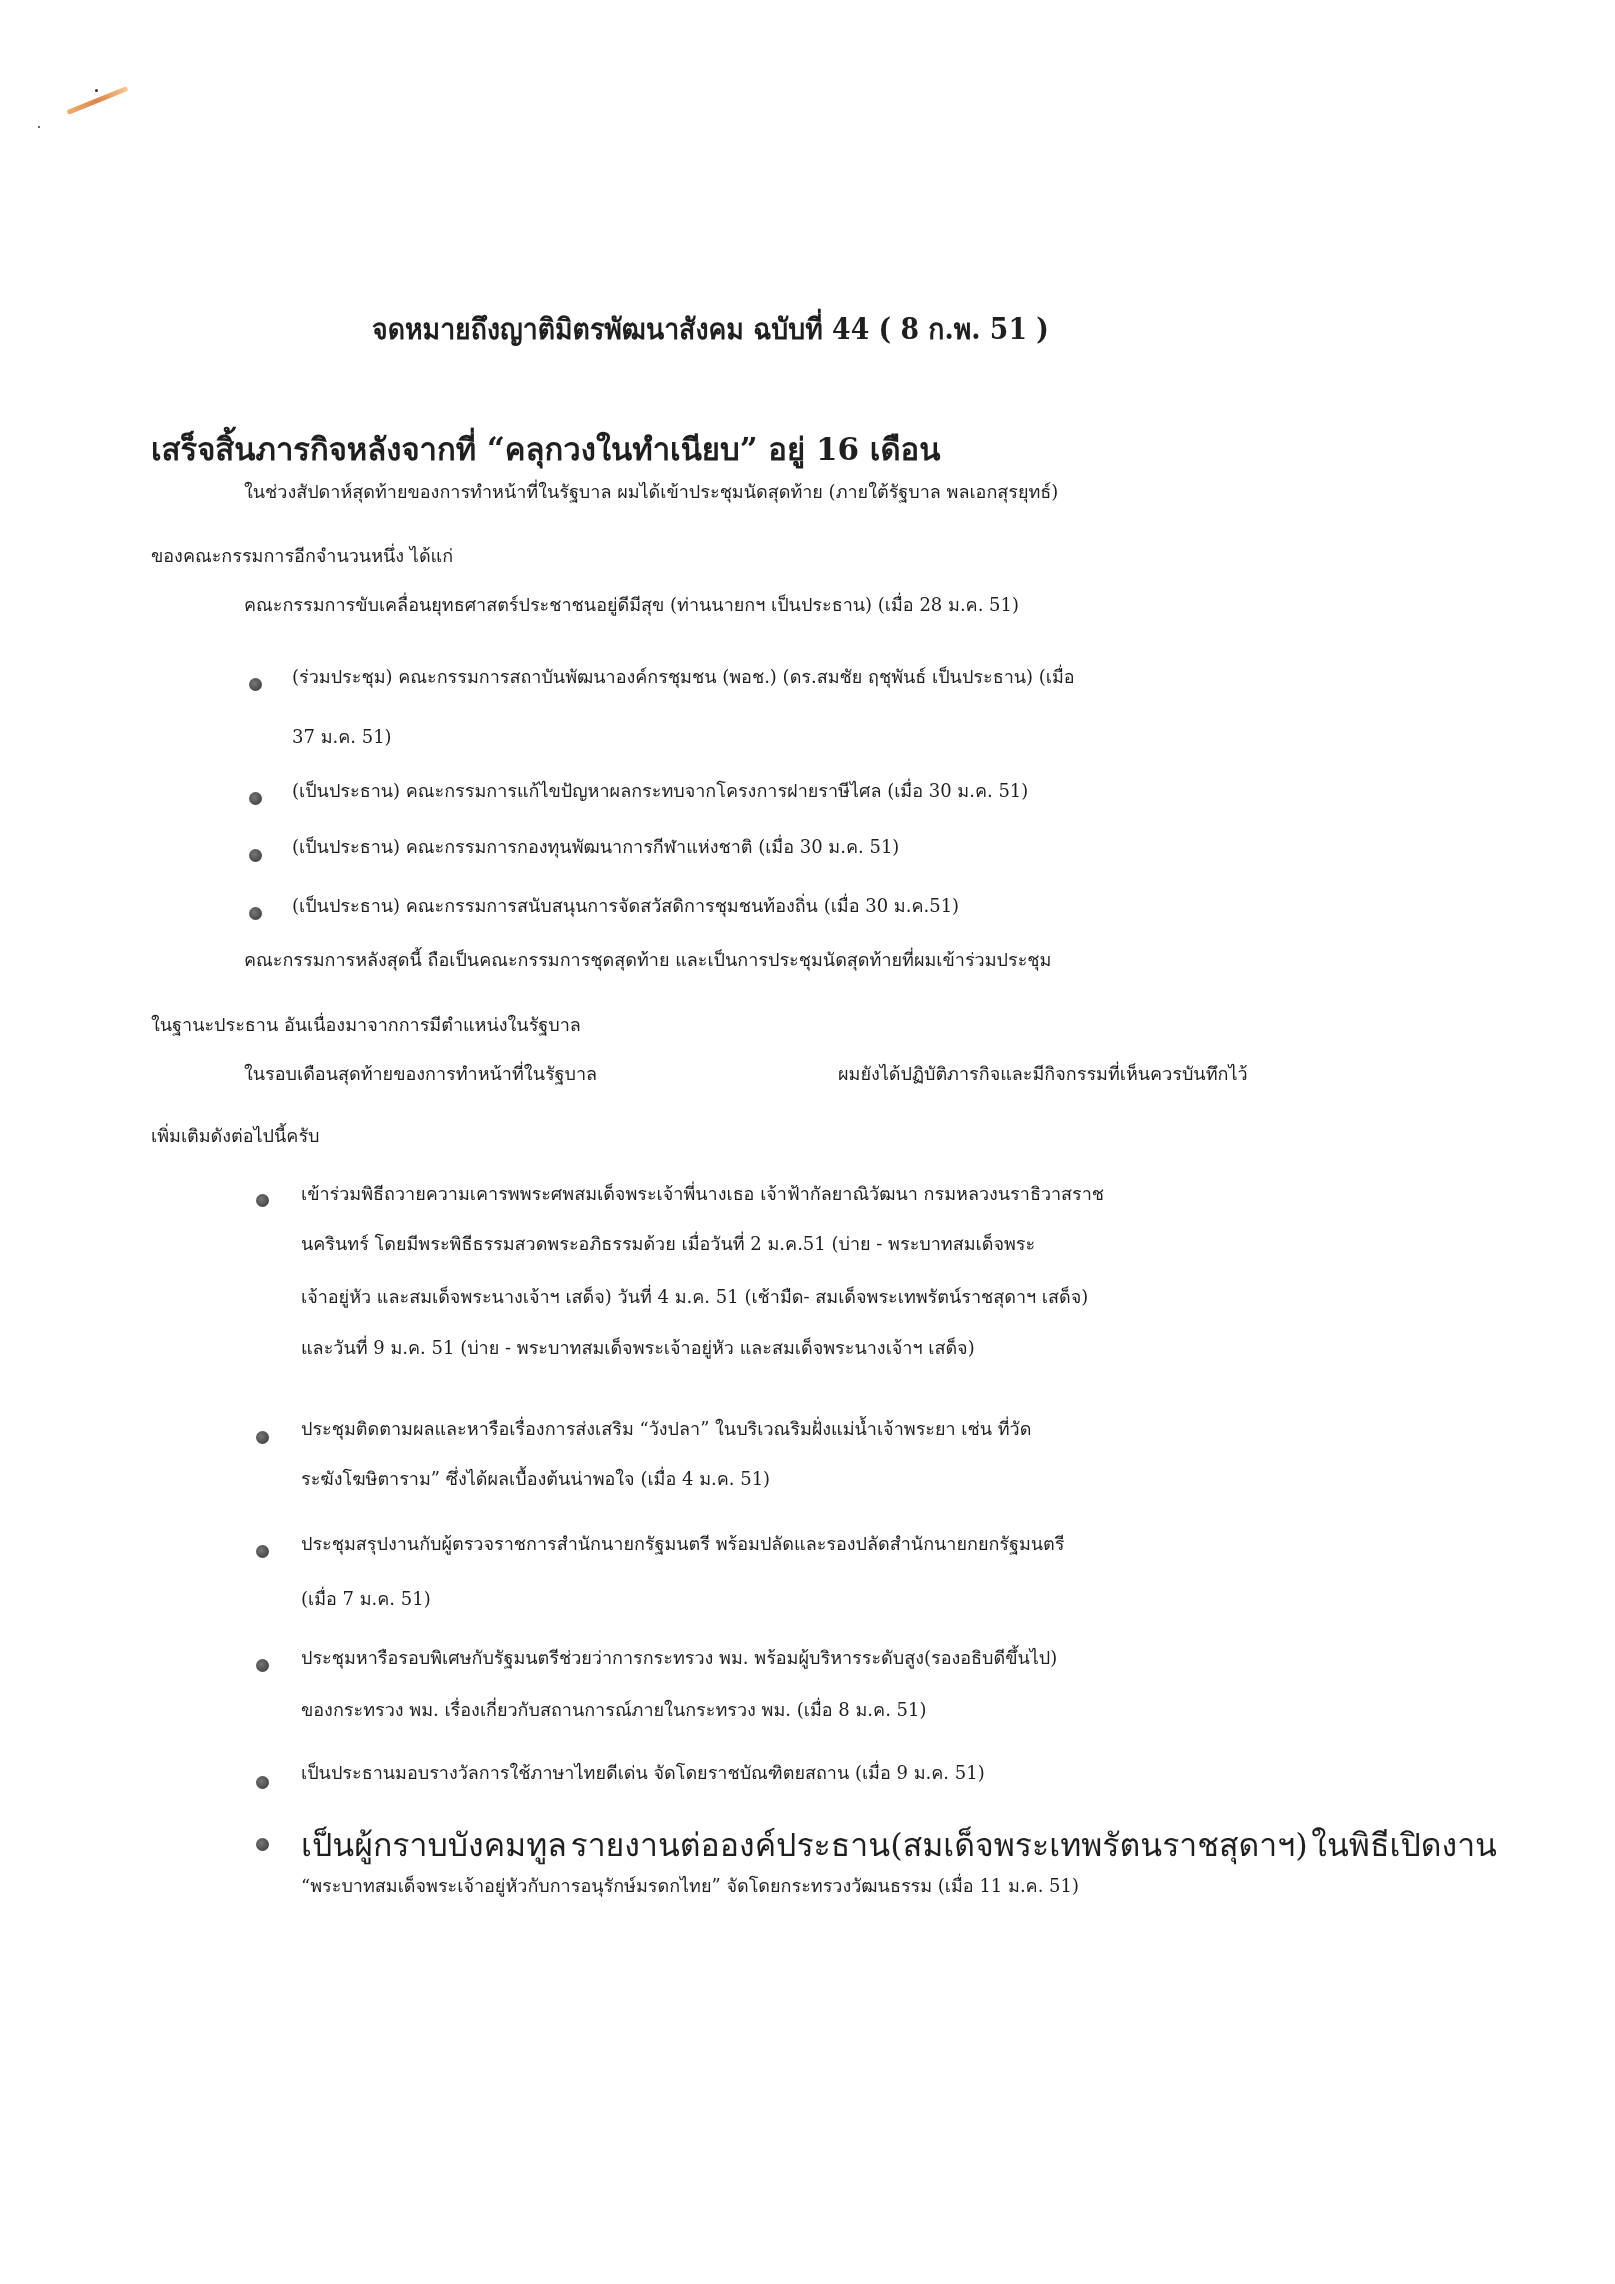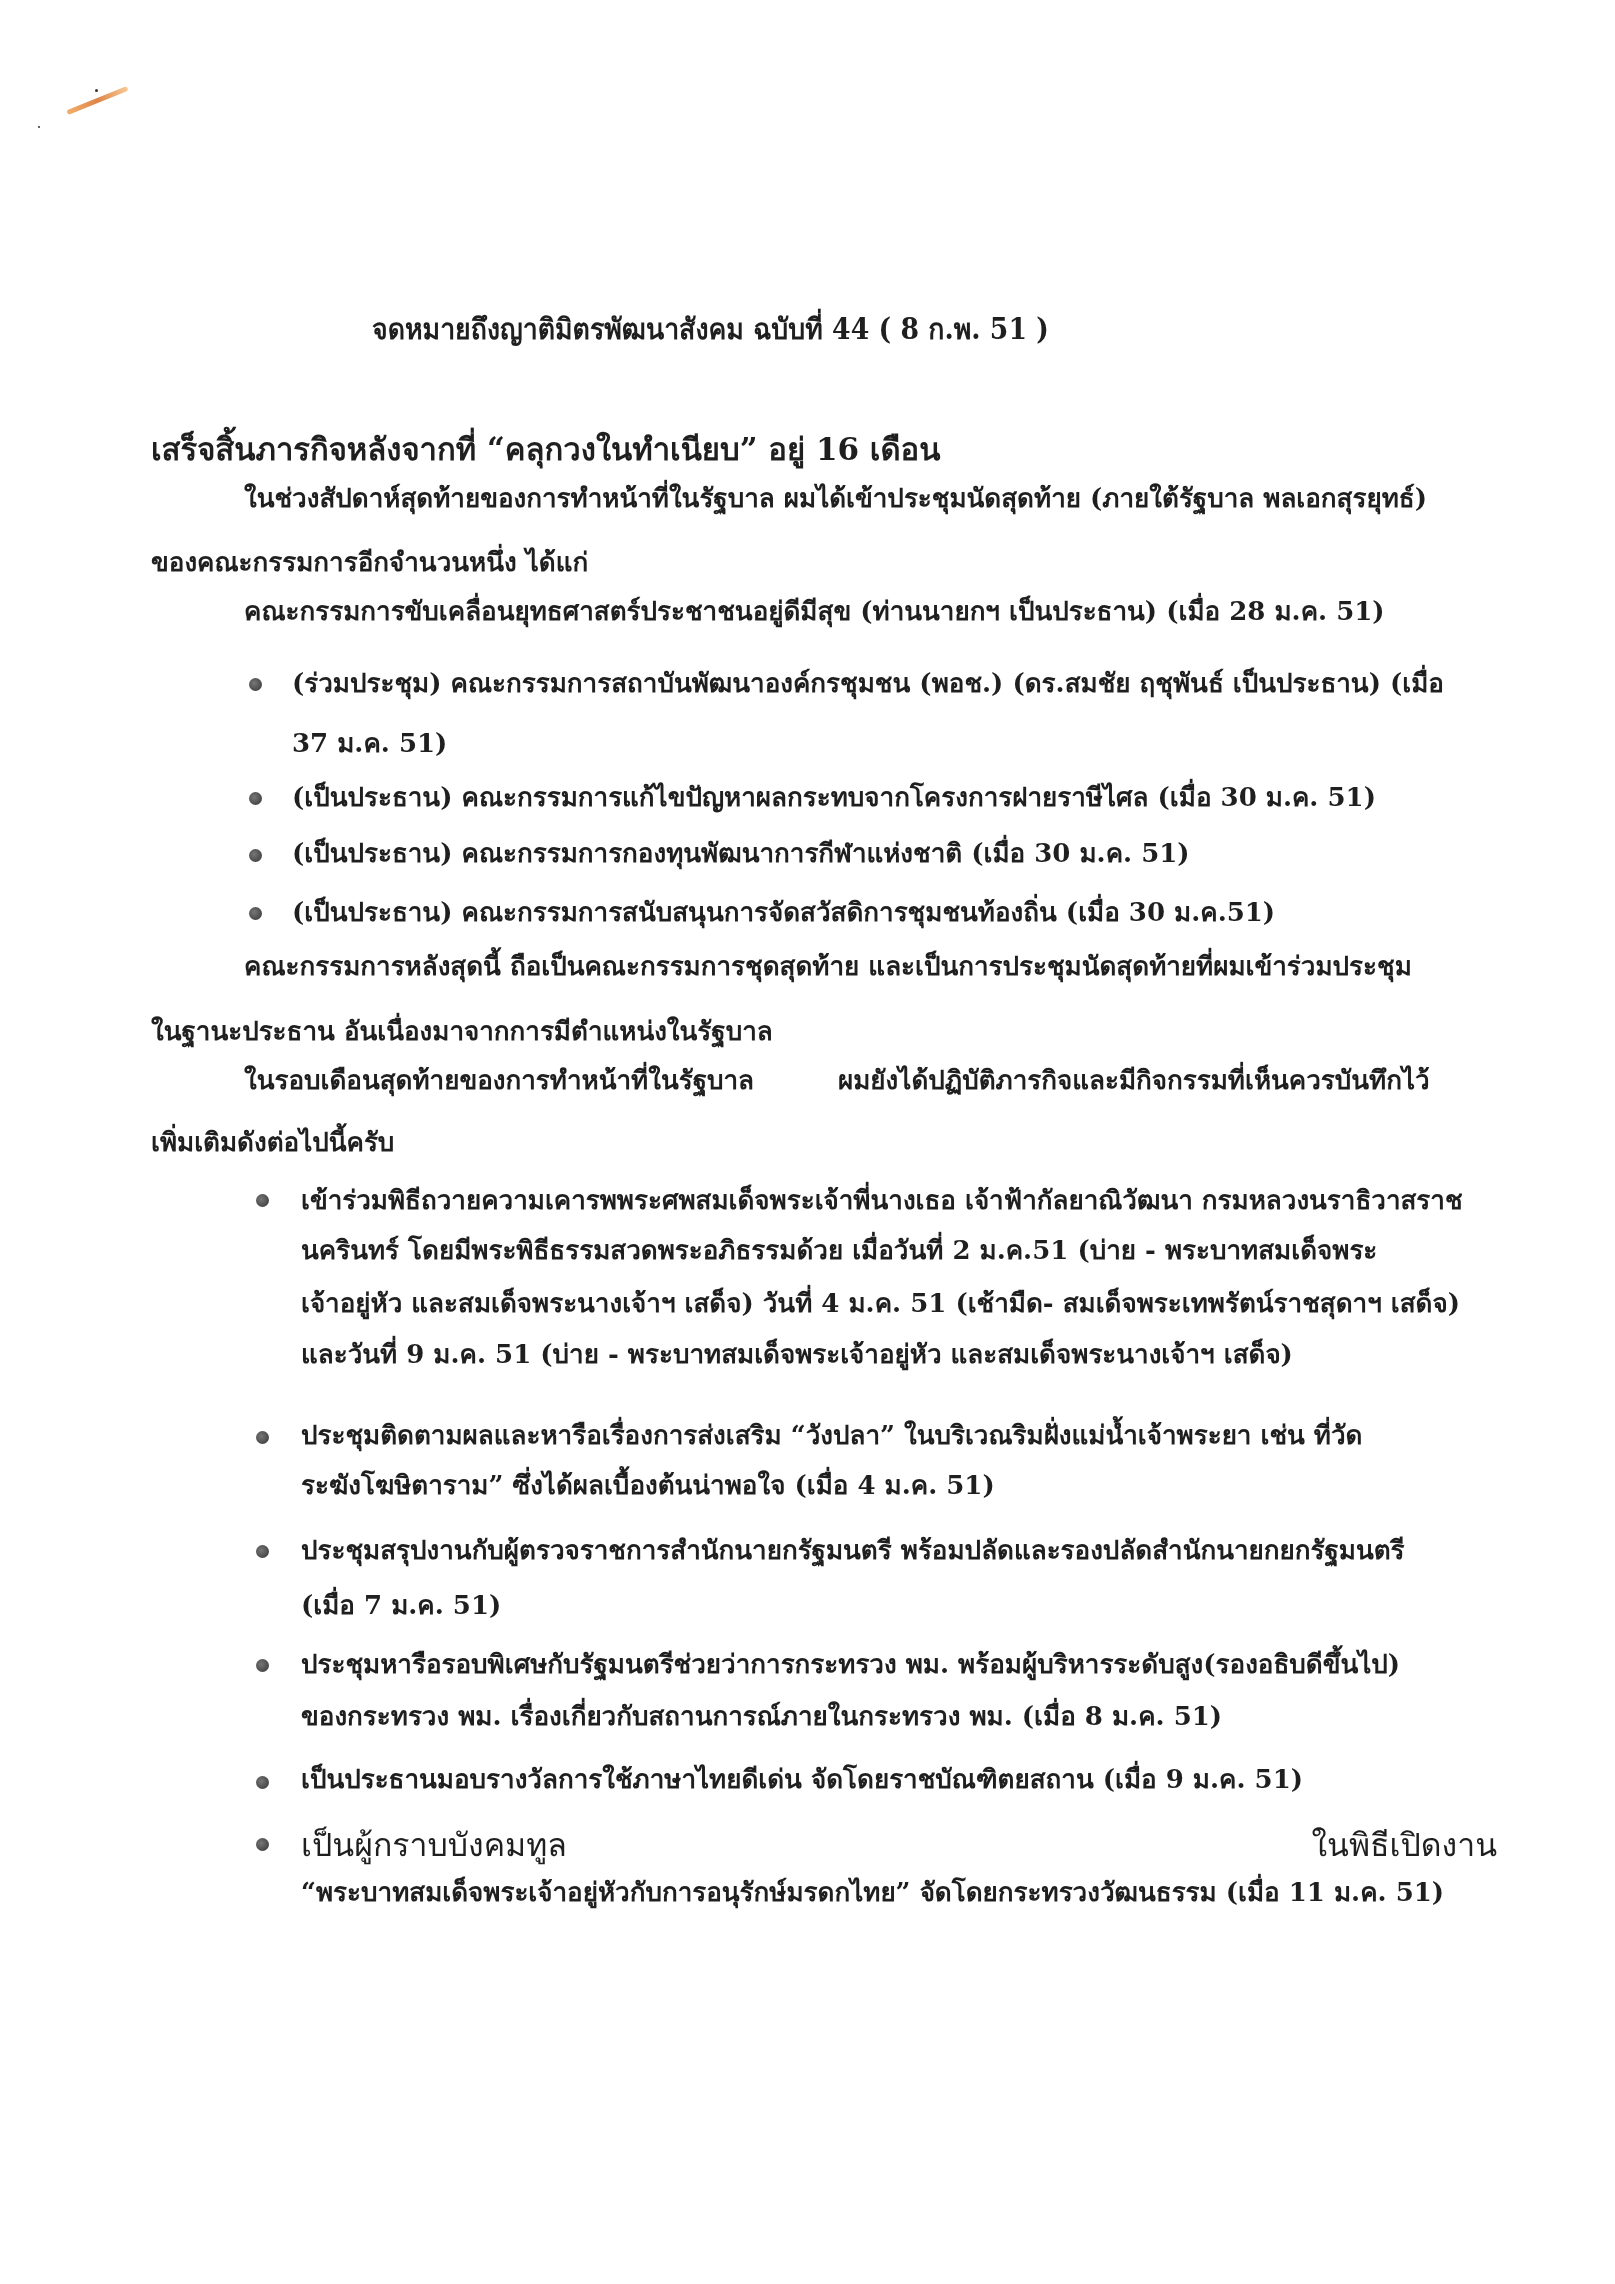--- a/index.html
+++ b/index.html
@@ -13,23 +13,22 @@
     background: linear-gradient(90deg, #f0a050, #d8702a, #f5c080);
     transform: rotate(-22deg); border-radius: 2.6px; opacity: 0.85;
   }
   .smudge-dot { position: absolute; width: 3.3px; height: 3.3px; border-radius: 50%; background: #333; }
   .title {
     position: absolute; left: 372px; top: 306px; width: 873px;
     font-size: 29px; font-weight: bold; letter-spacing: 0px; white-space: nowrap;
     transform: scaleX(0.92); transform-origin: left top;
   }
   .text {
-    position: absolute; font-size: 26px; white-space: nowrap;
+    position: absolute; font-size: 18px; white-space: nowrap;
     transform-origin: left top;
-    font-weight: bold;
   }
   .heading { font-weight: bold; font-size: 31px; }
   .bullet {
     position: absolute; width: 13px; height: 13px; border-radius: 50%;
     background: radial-gradient(circle at 40% 40%, #777, #333);
   }
   .justify-line {
     position: absolute; font-size: 32px; white-space: nowrap;
     display: flex; justify-content: space-between;
   }
@@ -87,16 +86,17 @@
 <div class="bullet" style="left:256px;top:1659px;"></div>
 <div class="text" style="left:301px;top:1643px;">ประชุมหารือรอบพิเศษกับรัฐมนตรีช่วยว่าการกระทรวง พม. พร้อมผู้บริหารระดับสูง(รองอธิบดีขึ้นไป)</div>
 <div class="text" style="left:301px;top:1695px;">ของกระทรวง พม. เรื่องเกี่ยวกับสถานการณ์ภายในกระทรวง พม. (เมื่อ 8 ม.ค. 51)</div>
 
 <div class="bullet" style="left:256px;top:1776px;"></div>
 <div class="text" style="left:301px;top:1758px;">เป็นประธานมอบรางวัลการใช้ภาษาไทยดีเด่น จัดโดยราชบัณฑิตยสถาน (เมื่อ 9 ม.ค. 51)</div>
 
 <div class="bullet" style="left:256px;top:1838px;"></div>
 <div class="justify-line" style="left:301px;top:1819px;width:1196px;">
   <span>เป็นผู้กราบบังคมทูล</span>
+  <span>รายงานต่อองค์ประธาน(สมเด็จพระเทพรัตนราชสุดาฯ)</span>
   <span>ในพิธีเปิดงาน</span>
 </div>
 <div class="text" style="left:301px;top:1871px;">“พระบาทสมเด็จพระเจ้าอยู่หัวกับการอนุรักษ์มรดกไทย” จัดโดยกระทรวงวัฒนธรรม (เมื่อ 11 ม.ค. 51)</div>
 
 
 </body></html>

